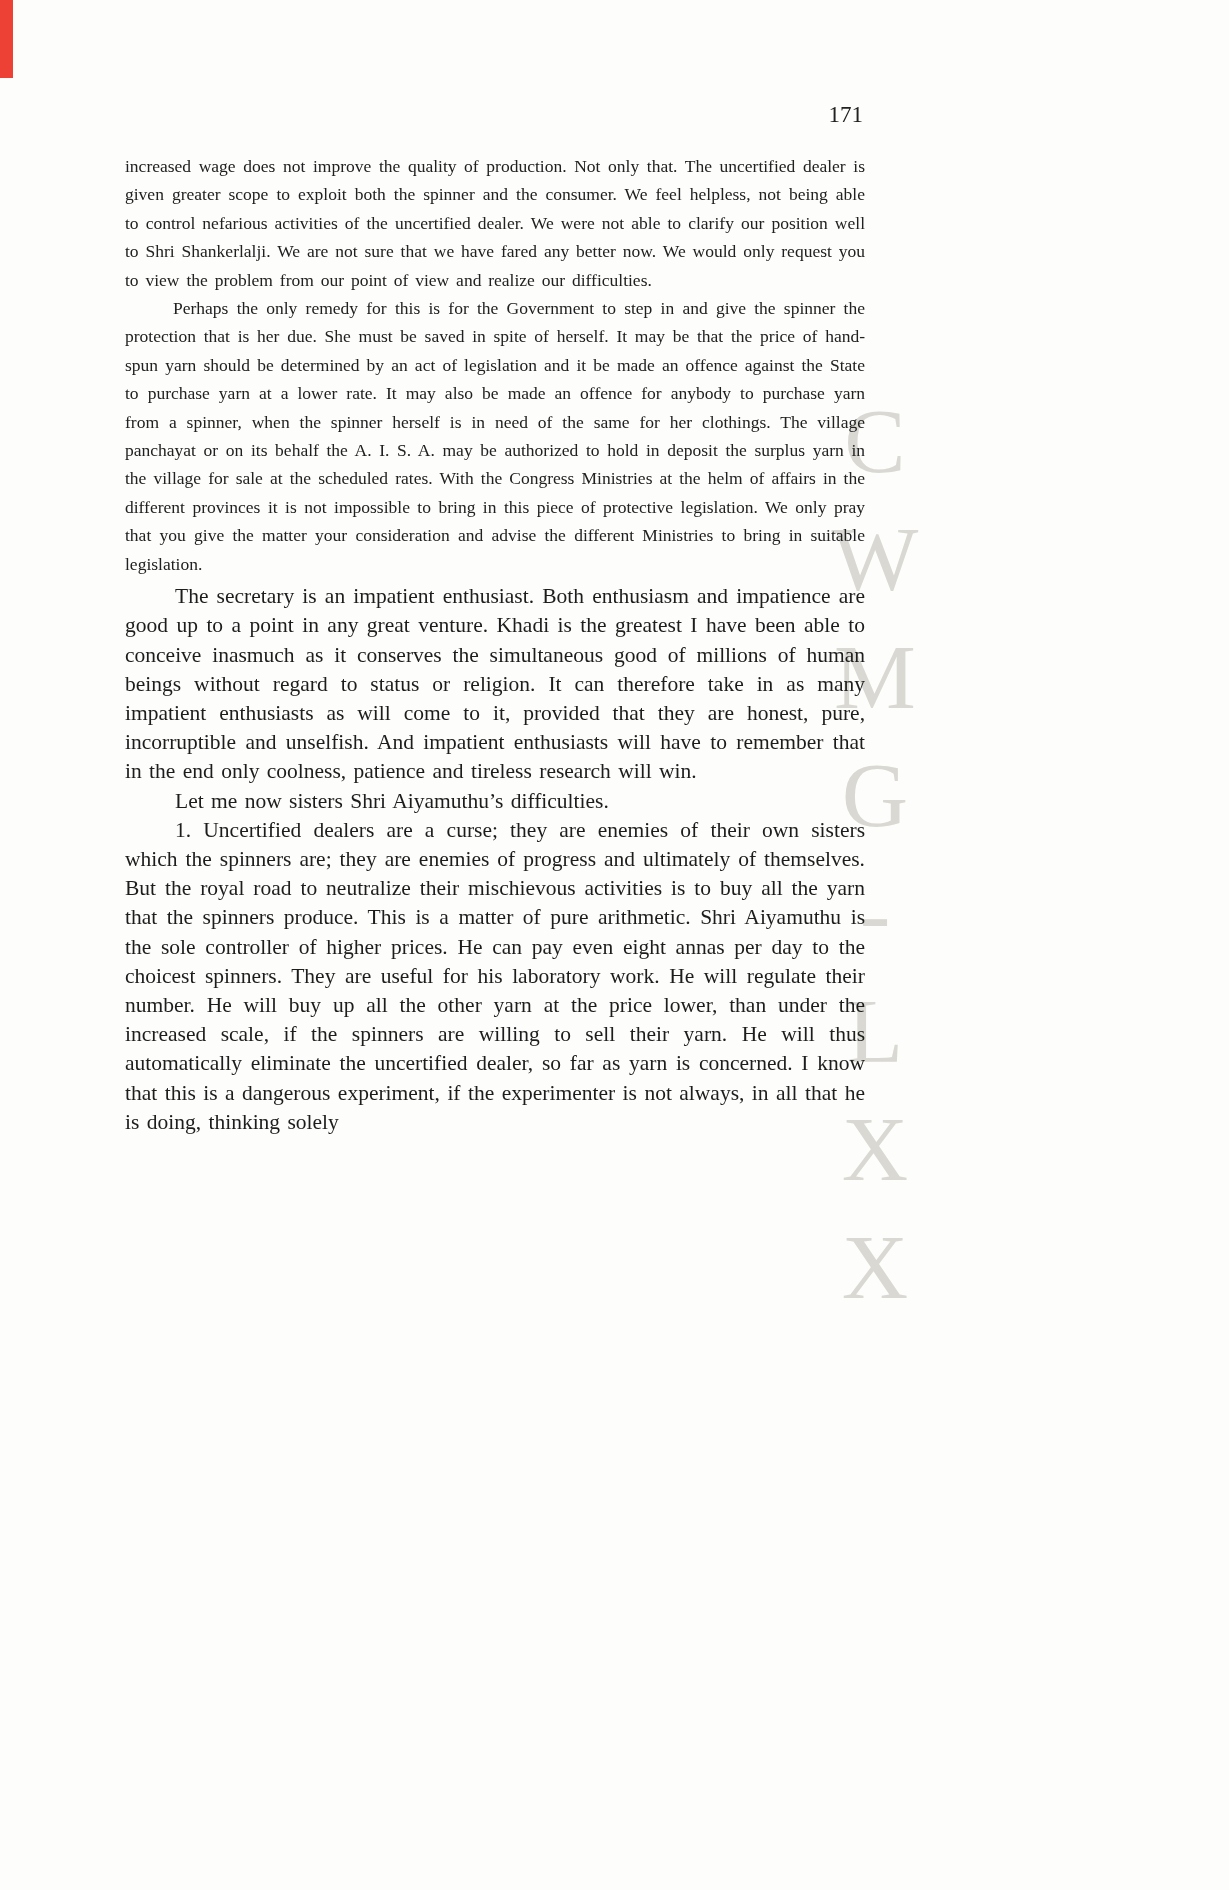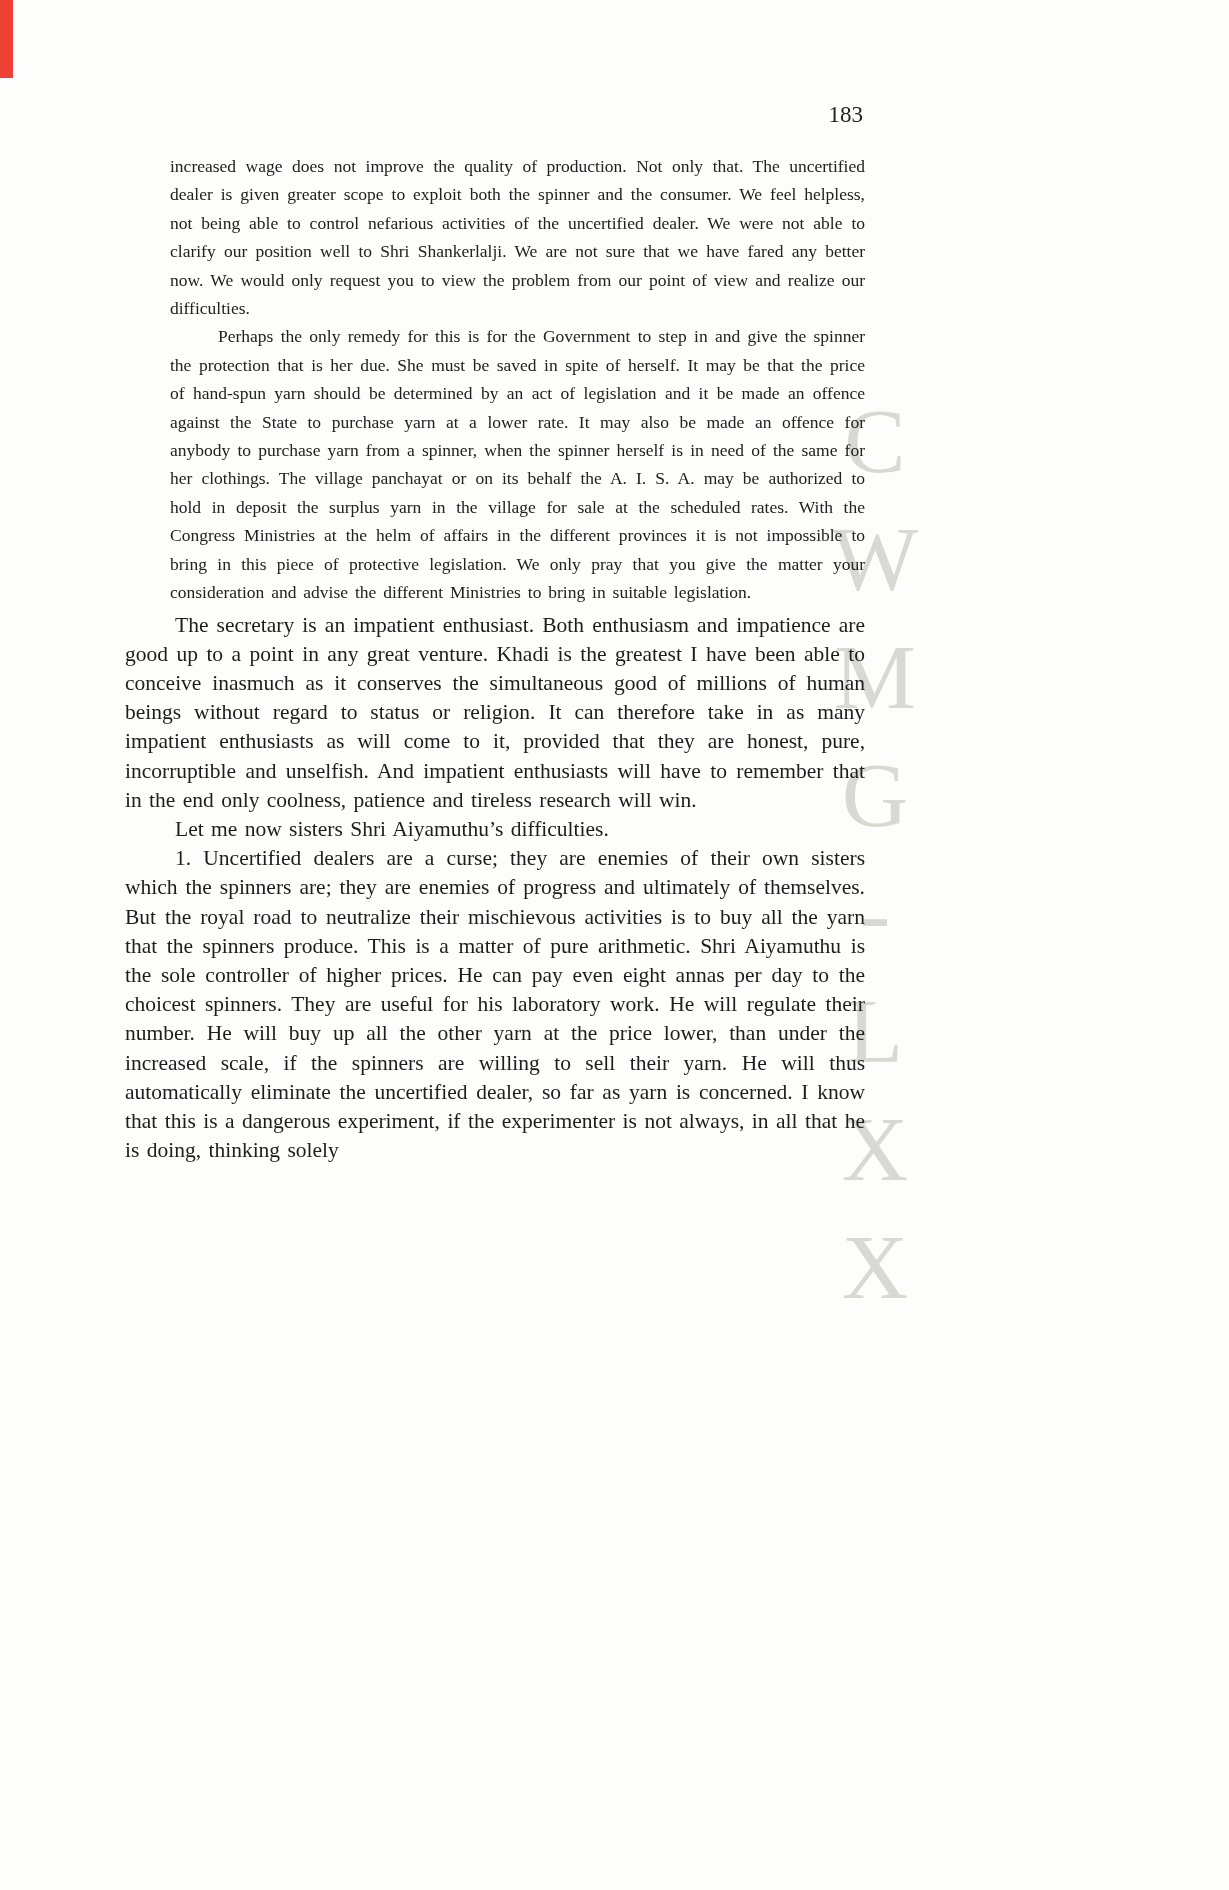--- a/index.html
+++ b/index.html
@@ -54,21 +54,20 @@
     padding-top: 4px;
   }
   .page-number {
     position: absolute;
     right: 2px;
     top: -2px;
     font-size: 23px;
     color: #222;
   }
   .quote-block {
-    margin-left: 45px;
     margin-top: 6px;
     font-size: 17.5px;
     line-height: 28.4px;
     text-align: justify;
     word-spacing: 2.5px;
     color: #212121;
   }
   .quote-block p.indent { text-indent: 48px; }
   .body-block {
     margin-top: 4px;
@@ -84,21 +83,21 @@
 </head>
 <body>
 
 <div class="scan-artifact"></div>
 
 <div class="watermark">CWMG-LXX</div>
 
 <div class="content">
 
   <div class="header-row">
-    <div class="page-number">183</div>
+    <div class="page-number">171</div>
   </div>
 
   <div class="quote-block">
     <p>increased wage does not improve the quality of production. Not only that. The uncertified dealer is given greater scope to exploit both the spinner and the consumer. We feel helpless, not being able to control nefarious activities of the uncertified dealer. We were not able to clarify our position well to Shri Shankerlalji. We are not sure that we have fared any better now. We would only request you to view the problem from our point of view and realize our difficulties.</p>
     <p class="indent">Perhaps the only remedy for this is for the Government to step in and give the spinner the protection that is her due. She must be saved in spite of herself. It may be that the price of hand-spun yarn should be determined by an act of legislation and it be made an offence against the State to purchase yarn at a lower rate. It may also be made an offence for anybody to purchase yarn from a spinner, when the spinner herself is in need of the same for her clothings. The village panchayat or on its behalf the A. I. S. A. may be authorized to hold in deposit the surplus yarn in the village for sale at the scheduled rates. With the Congress Ministries at the helm of affairs in the different provinces it is not impossible to bring in this piece of protective legislation. We only pray that you give the matter your consideration and advise the different Ministries to bring in suitable legislation.</p>
   </div>
 
   <div class="body-block">
     <p>The secretary is an impatient enthusiast. Both enthusiasm and impatience are good up to a point in any great venture. Khadi is the greatest I have been able to conceive inasmuch as it conserves the simultaneous good of millions of human beings without regard to status or religion. It can therefore take in as many impatient enthusiasts as will come to it, provided that they are honest, pure, incorruptible and unselfish. And impatient enthusiasts will have to remember that in the end only coolness, patience and tireless research will win.</p>
     <p>Let me now sisters Shri Aiyamuthu’s difficulties.</p>

